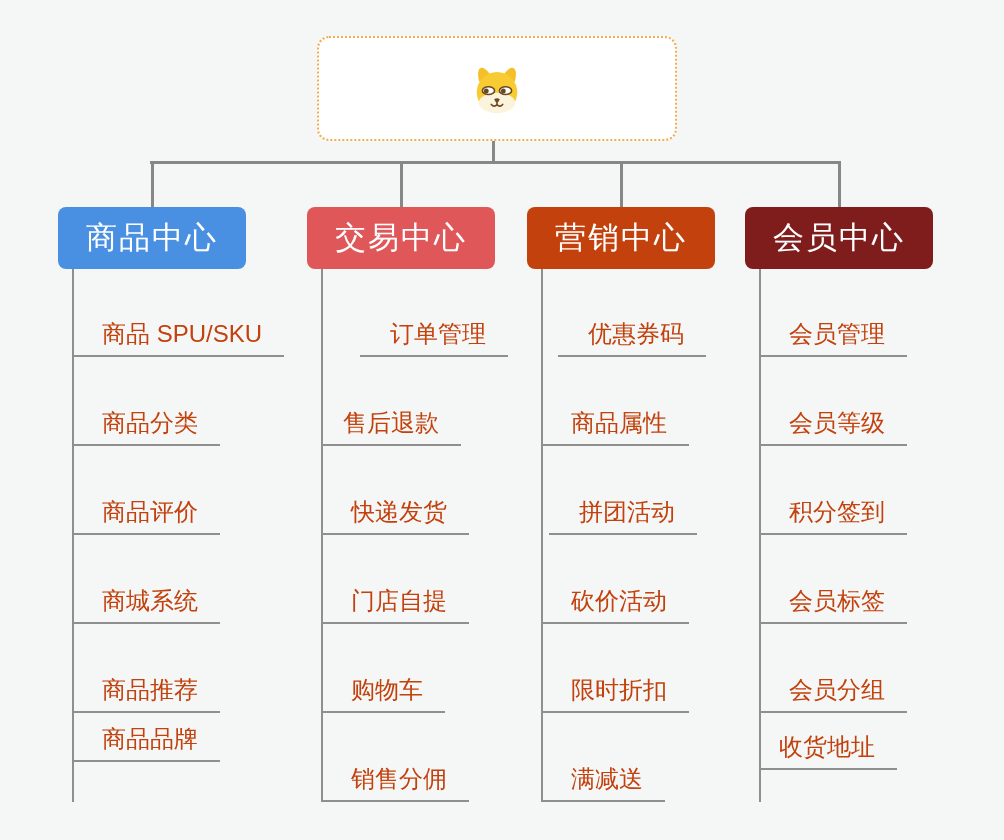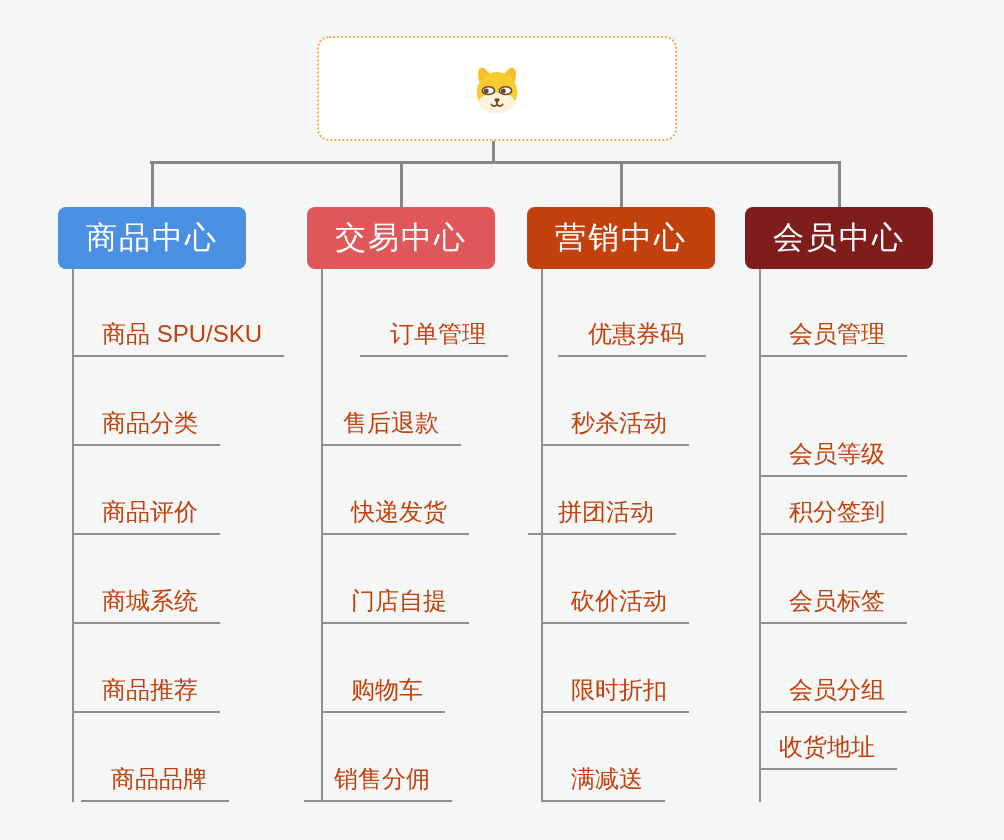--- a/index.html
+++ b/index.html
@@ -88,42 +88,42 @@
 
   <div id="branches">
       <div class="connector" style="left: 150.5px; top: 161px; width: 3px; height: 46px; background: rgb(135, 135, 135);"></div>
       <div class="branch-box" style="left: 58px; top: 207px; background: rgb(74, 144, 226);">商品中心</div>
       <div class="trunk" style="left: 72px; top: 269px; height: 533px;"></div>
       <div class="topic" style="left: 72px; top: 319px;">商品 SPU/SKU</div>
       <div class="topic" style="left: 72px; top: 408px;">商品分类</div>
       <div class="topic" style="left: 72px; top: 497px;">商品评价</div>
       <div class="topic" style="left: 72px; top: 586px;">商城系统</div>
       <div class="topic" style="left: 72px; top: 675px;">商品推荐</div>
-      <div class="topic" style="left: 72px; top: 764px; margin-left: 9px;">商品品牌</div>
+      <div class="topic" style="left: 72px; top: 724px;">商品品牌</div>
       <div class="connector" style="left: 399.5px; top: 161px; width: 3px; height: 46px; background: rgb(135, 135, 135);"></div>
       <div class="branch-box" style="left: 307px; top: 207px; background: rgb(224, 87, 90);">交易中心</div>
       <div class="trunk" style="left: 321px; top: 269px; height: 533px;"></div>
       <div class="topic" style="left: 321px; top: 319px; margin-left: 39px;">订单管理</div>
       <div class="topic" style="left: 321px; top: 408px; padding-left: 22px;">售后退款</div>
       <div class="topic" style="left: 321px; top: 497px;">快递发货</div>
       <div class="topic" style="left: 321px; top: 586px;">门店自提</div>
       <div class="topic" style="left: 321px; top: 675px;">购物车</div>
-      <div class="topic" style="left: 304px; top: 764px; text-align: right;">销售分佣</div>
+      <div class="topic" style="left: 321px; top: 764px; text-align: right;">销售分佣</div>
       <div class="connector" style="left: 619.5px; top: 161px; width: 3px; height: 46px; background: rgb(135, 135, 135);"></div>
       <div class="branch-box" style="left: 527px; top: 207px; background: #c2410c;">营销中心</div>
       <div class="trunk" style="left: 541px; top: 269px; height: 533px;"></div>
       <div class="topic" style="left: 541px; top: 319px; margin-left: 17px;">优惠券码</div>
-      <div class="topic" style="left: 541px; top: 408px;">秒杀活动</div>
-      <div class="topic" style="left: 528px; top: 497px;">拼团活动</div>
+      <div class="topic" style="left: 541px; top: 408px;">商品属性</div>
+      <div class="topic" style="left: 549px; top: 497px;">拼团活动</div>
       <div class="topic" style="left: 541px; top: 586px;">砍价活动</div>
       <div class="topic" style="left: 541px; top: 675px;">限时折扣</div>
       <div class="topic" style="left: 541px; top: 764px;">满减送</div>
       <div class="connector" style="left: 837.5px; top: 161px; width: 3px; height: 46px; background: rgb(135, 135, 135);"></div>
       <div class="branch-box" style="left: 745px; top: 207px; background: #7f1d1d;">会员中心</div>
       <div class="trunk" style="left: 759px; top: 269px; height: 533px;"></div>
       <div class="topic" style="left: 759px; top: 319px;">会员管理</div>
-      <div class="topic" style="left: 759px; top: 408px; margin-top: 31px;">会员等级</div>
+      <div class="topic" style="left: 759px; top: 408px;">会员等级</div>
       <div class="topic" style="left: 759px; top: 497px;">积分签到</div>
       <div class="topic" style="left: 759px; top: 586px;">会员标签</div>
       <div class="topic" style="left: 759px; top: 675px;">会员分组</div>
       <div class="topic" style="left: 759px; top: 732px; padding-left: 20px;">收货地址</div>
     </div>
 </div>
 
 </body></html>

